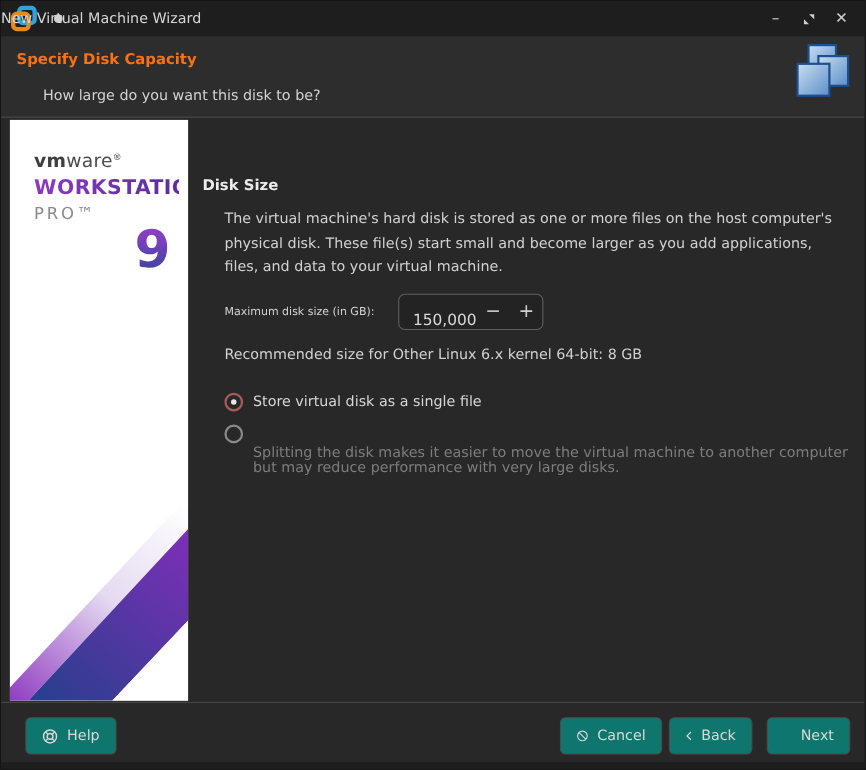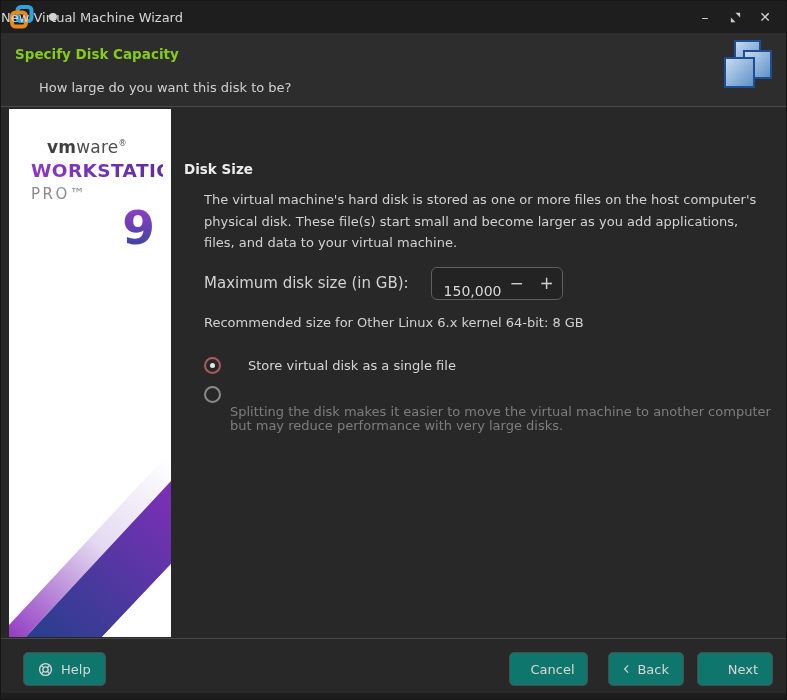--- a/index.html
+++ b/index.html
@@ -23,64 +23,64 @@
   .win-controls{margin-left:auto;display:flex;align-items:center;gap:8px;padding-right:10px;}
   .win-btn{
     width:22px;height:22px;display:flex;align-items:center;justify-content:center;
     color:#cfcfcf;font-size:14px;cursor:default;
   }
   
   .wizhead{
     position:absolute;left:0;top:32px;width:100%;height:74px;
     background:#2d2d2d;border-bottom:1px solid #4a4a4a;box-sizing:border-box;
   }
-  .wizhead-title{position:absolute;left:14px;top:13px;font-size:13.5px;font-weight:bold;color:#84cc16;}
+  .wizhead-title{position:absolute;left:14px;top:13px;font-size:13.5px;font-weight:bold;color:#f97316;}
   .wizhead-sub{position:absolute;left:38px;top:47px;font-size:13px;color:#d2d2d2;}
   .wizhead-icon{position:absolute;right:12px;top:6px;width:56px;height:60px;}
   
   .body{position:absolute;left:0;top:107px;width:100%;height:530px;background:#282828;}
   .sidebar{
     position:absolute;left:8px;top:1px;width:162px;height:528px;
     background:#ffffff;overflow:hidden;
   }
   .brand{position:absolute;left:22px;top:28px;width:132px;}
-  .brand-vmware{font-size:17px;color:#4d4d4d;letter-spacing:0.2px;margin-left:16px;}
+  .brand-vmware{font-size:17px;color:#4d4d4d;letter-spacing:0.2px;}
   .brand-vmware b{color:#3f3f3f;}
   .brand-reg{font-size:8px;vertical-align:super;color:#4d4d4d;}
   .brand-workstation{
     margin-top:3px;font-size:18.5px;font-weight:bold;letter-spacing:0.4px;
     background:linear-gradient(to right,#8b3ac1,#5c2d9f);
     -webkit-background-clip:text;background-clip:text;color:transparent;
   }
   .brand-pro{margin-top:4px;font-size:15px;color:#8a8a8a;letter-spacing:2.5px;}
   .brand-ver{
     margin-top:0px;text-align:right;padding-right:8px;
     font-size:47px;font-weight:bold;line-height:50px;
     background:linear-gradient(to bottom,#9a3ec9,#31449c);
     -webkit-background-clip:text;background-clip:text;color:transparent;
   }
   .sidebar-art{position:absolute;left:0;top:0;width:162px;height:528px;}
   
   .content{position:absolute;left:183px;top:8px;width:580px;margin-top:45px;}
   .section-title{font-size:13.5px;font-weight:bold;color:#ececec;}
   .description{margin:12px 0 0 20px;width:566px;font-size:13px;line-height:21.5px;color:#d2d2d2;}
   .size-row{display:flex;align-items:center;margin:13px 0 0 20px;}
-  .size-label{font-size:15px;color:#d2d2d2;}
+  .size-label{font-size:10px;color:#d2d2d2;}
   .spinbox{
     display:flex;align-items:flex-end;margin-left:22px;width:132px;height:33px;
     background:#232323;border:1px solid #5f5f5f;border-radius:6px;box-sizing:border-box;
   }
   .spin-value{flex:1;padding-left:12px;font-size:14px;color:#d8d8d8;}
   .spin-btn{
     width:31px;height:100%;display:flex;align-items:center;justify-content:center;
     font-size:17px;color:#cfcfcf;cursor:default;
   }
   .recommended{margin:15px 0 0 20px;font-size:13px;color:#d2d2d2;}
   .radio-group{margin:27px 0 0 20px;}
-  .radio-row{display:flex;align-items:center;margin-bottom:12px;gap:18px;}
+  .radio-row{display:flex;align-items:center;margin-bottom:12px;}
   .radio-circle{
     width:13px;height:13px;border-radius:50%;flex:0 0 auto;
     border:2px solid #8a8a8a;background:#282828;position:relative;margin-right:9px;
   }
   .radio-circle.checked{border-color:#ab5b5b;}
   .radio-circle.checked::after{
     content:"";position:absolute;left:4px;top:4px;width:5px;height:5px;
     border-radius:50%;background:#e6e6e6;
   }
   .radio-label{font-size:13px;color:#d6d6d6;}
@@ -90,21 +90,21 @@
     position:absolute;left:0;top:637px;width:100%;height:55px;
     background:#282828;border-top:1px solid #474747;box-sizing:border-box;
   }
   .btn{
     position:absolute;top:13px;height:34px;display:flex;align-items:center;justify-content:center;
     gap:8px;background:#0f766e;border:1px solid #4b4b4b;border-radius:5px;
     font-size:13px;color:#d8d8d8;padding:12px 14px;box-sizing:border-box;cursor:default;
   }
   .btn svg{display:block;}
   .btn-help{left:22px;}
-  .btn-cancel{left:508px;width:79px;text-align:right;}
+  .btn-cancel{left:508px;width:93px;text-align:right;}
   .btn-back{left:607px;width:76px;}
   .btn-next{left:696px;width:76px;gap:16px;}
   .bottom-strip{position:absolute;left:0;top:692px;width:100%;height:8px;background:#1d1d1d;}
 </style>
 </head>
 <body>
 
 <div class="window">
 
   <div class="titlebar">

